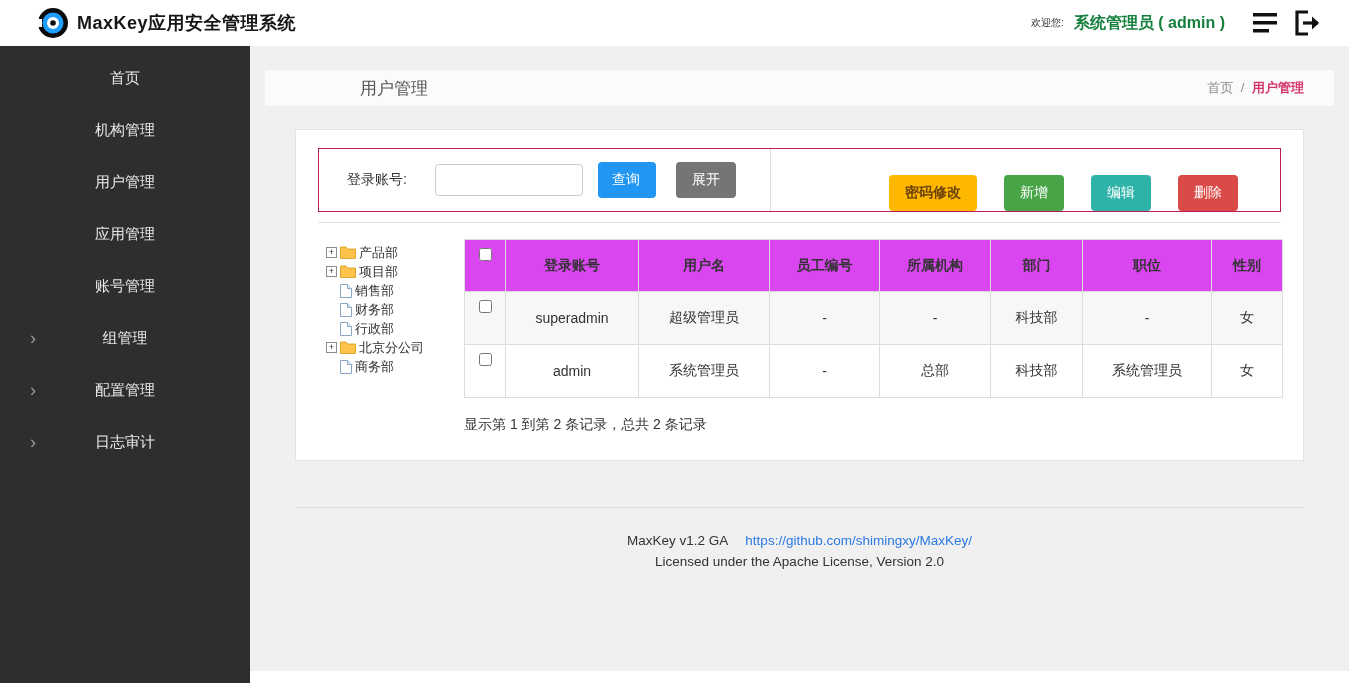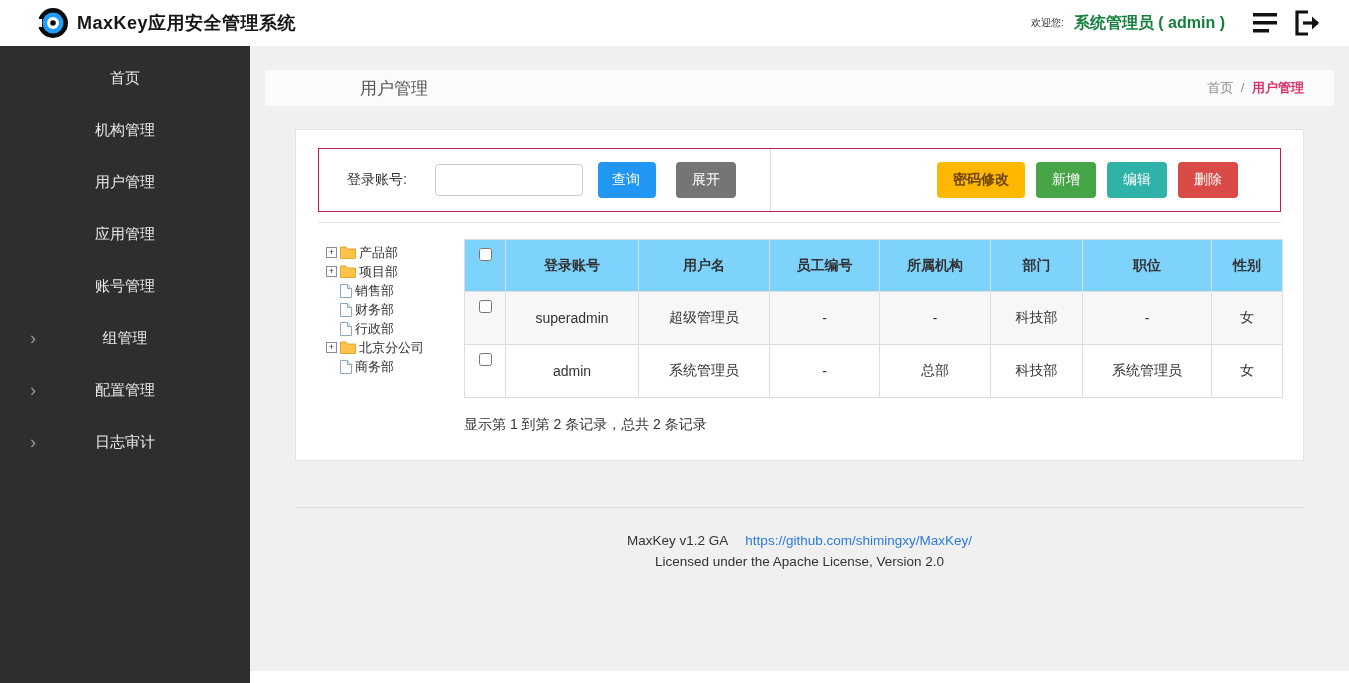--- a/index.html
+++ b/index.html
@@ -38,39 +38,39 @@
   
   .card{background:#fff;border:1px solid #e4e4e4;margin:23px 30px 0;padding:18px 22px 26px;}
   .search-row{border:1px solid #be185d;display:flex;align-items:stretch;height:64px;}
   .search-left{display:flex;align-items:center;width:452px;flex:none;padding-left:28px;border-right:1px solid #ddd;}
   .search-label{font-size:14px;color:#333;margin-right:28px;}
   .search-input{width:148px;height:32px;border:1px solid #ccc;border-radius:4px;margin-right:15px;padding:0 8px;font-size:14px;outline:none;}
   .btn{height:36px;border:none;border-radius:4px;color:#fff;font-size:14px;padding:0 16px;cursor:pointer;
     font-family:"Liberation Sans","DejaVu Sans",sans-serif;}
   .btn-query{background:var(--btn-query);margin-right:20px;padding-left:14px;}
   .btn-expand{background:var(--btn-expand);}
-  .search-right{flex:1;display:flex;align-items:center;justify-content:flex-end;gap:11px;padding-right:42px;}
+  .search-right{flex:1;display:flex;align-items:flex-end;justify-content:flex-end;gap:27px;padding-right:42px;}
   .btn-password{background:var(--btn-password);color:var(--btn-password-text);font-weight:bold;}
   .btn-add{background:var(--btn-add);}
   .btn-edit{background:var(--btn-edit);}
   .btn-delete{background:var(--btn-delete);}
   .toolbar-strip{height:11px;border-bottom:1px solid #e2e2e2;}
   
   .content-row{display:flex;margin-top:16px;}
   .tree{width:146px;flex:none;padding:4px 0 0 8px;font-size:13px;color:#333;}
   .tree-node{display:flex;align-items:center;height:19px;cursor:pointer;}
   .expander{width:11px;height:11px;flex:none;border:1px solid #8c8c8c;background:#fff;font-size:9px;line-height:9px;
     text-align:center;color:#333;margin-right:3px;cursor:pointer;}
   .tree-spacer{width:14px;flex:none;}
   .node-icon{display:inline-flex;margin-right:3px;flex:none;}
   .node-icon svg{display:block;}
   .table-wrap{flex:1;}
   table{width:100%;border-collapse:collapse;table-layout:fixed;font-size:14px;color:#333;}
   th,td{border:1px solid #ddd;text-align:center;overflow:hidden;}
-  th{height:52px;font-weight:bold;background:#7dd3fc;}
+  th{height:52px;font-weight:bold;background:#d946ef;}
   td{height:53px;}
   tbody tr.striped{background:#f7f7f7;}
   th.cb,td.cb{vertical-align:top;padding-top:8px;}
   .summary{margin-top:18px;font-size:14px;color:#333;}
   
   .footer{margin:46px 30px 0;text-align:center;font-size:13.5px;color:#333;}
   .footer hr{border:none;border-top:1px solid #ddd;margin-bottom:22px;}
   .footer .line{line-height:21px;}
   .footer a{color:var(--link);text-decoration:none;margin-left:14px;}
 </style>

